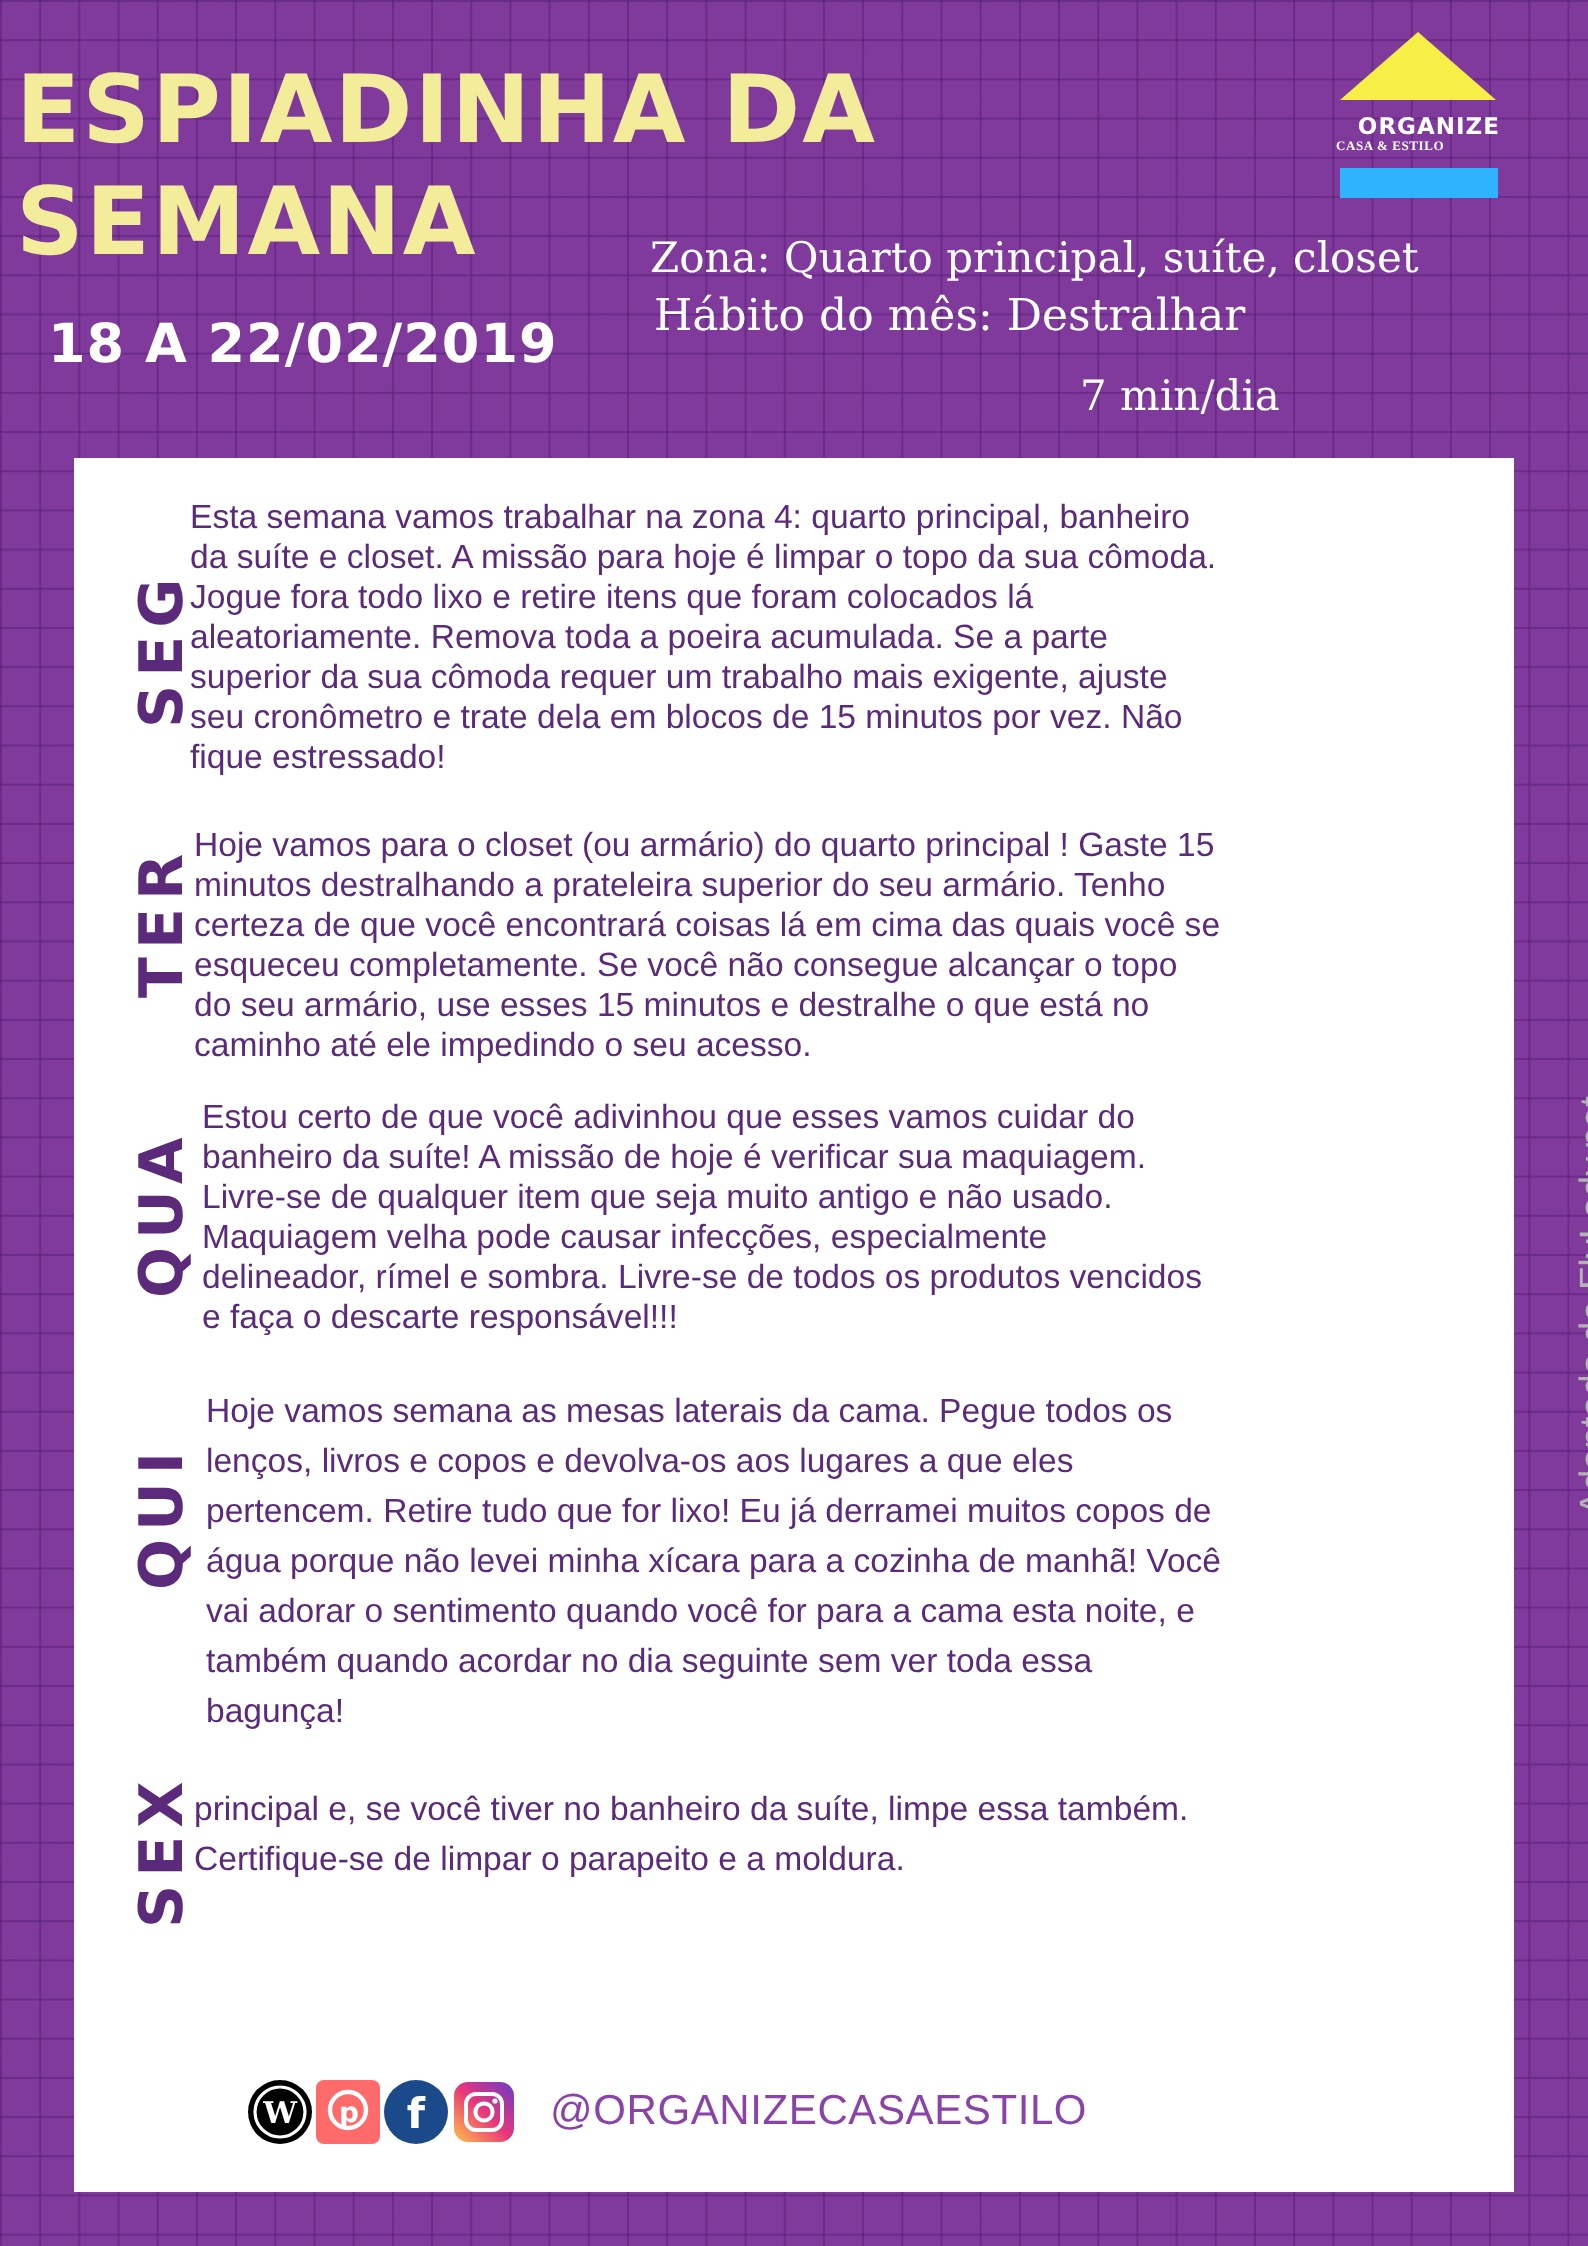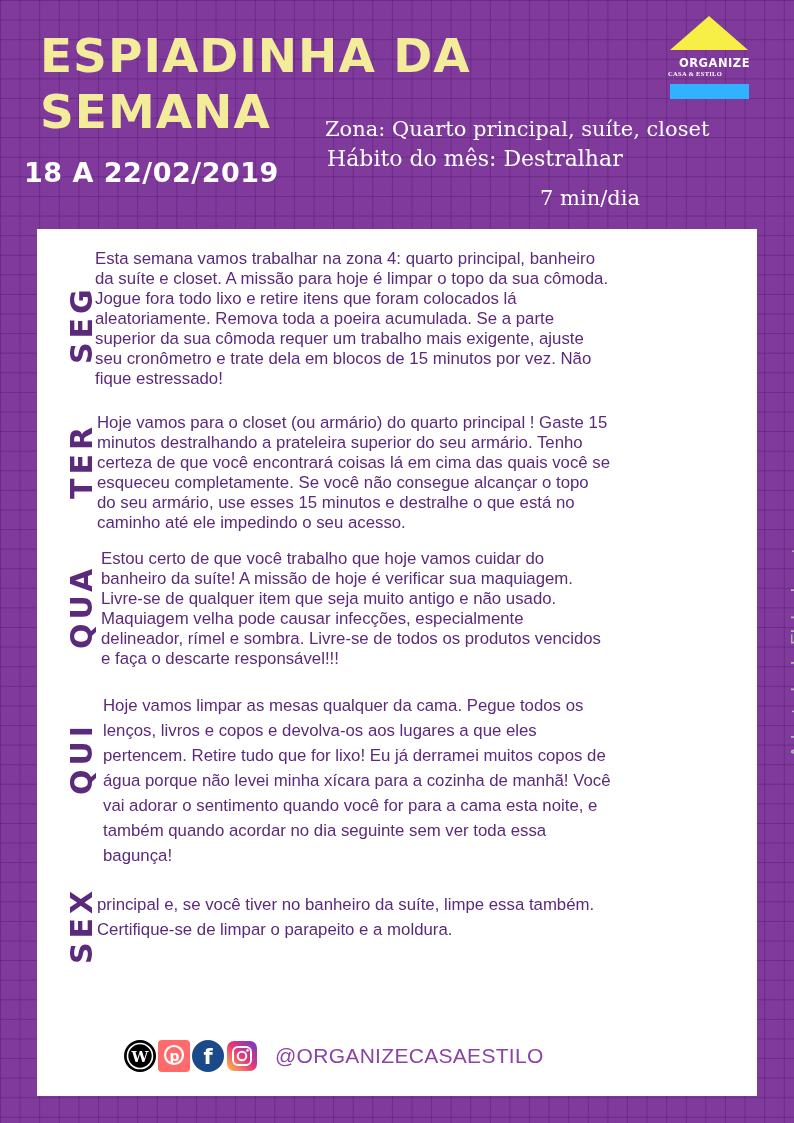--- a/index.html
+++ b/index.html
@@ -6,21 +6,21 @@
   body {
     width:794px; height:1123px; position:relative; overflow:hidden;
     background-color:#7f3a9b;
     background-image:
       linear-gradient(to right, rgba(90,30,120,0.55) 1px, transparent 1px),
       linear-gradient(to bottom, rgba(90,30,120,0.55) 1px, transparent 1px);
     background-size:19.6px 19.6px;
     font-family:"DejaVu Sans", sans-serif;
   }
   .title {
-    position:absolute; left:40px; top:28px;
+    position:absolute; left:8px; top:28px;
     color:#f2ec9b; font-family:"DejaVu Sans", sans-serif; font-weight:bold;
     font-size:47px; line-height:56px; letter-spacing:1px;
     transform:scaleX(1.0);
   }
   .title div { white-space:nowrap; }
   .dates {
     position:absolute; left:24px; top:157px;
     color:#ffffff; font-weight:bold; font-size:27px; letter-spacing:0.5px;
     font-family:"DejaVu Sans", sans-serif;
   }
@@ -140,35 +140,35 @@
       <div>do seu armário, use esses 15 minutos e destralhe o que está no</div>
       <div>caminho até ele impedindo o seu acesso.</div>
     </div>
   </div>
 
   <div class="day" style="top:320px;">
     <div class="label" style="top:100px;">
       <span>QUA</span>
     </div>
     <div class="text" style="left:64px; top:0;">
-      <div>Estou certo de que você trabalho que hoje vamos cuidar do</div>
+      <div>Estou certo de que você adivinhou que esses vamos cuidar do</div>
       <div>banheiro da suíte! A missão de hoje é verificar sua maquiagem.</div>
       <div>Livre-se de qualquer item que seja muito antigo e não usado.</div>
       <div>Maquiagem velha pode causar infecções, especialmente</div>
       <div>delineador, rímel e sombra. Livre-se de todos os produtos vencidos</div>
       <div>e faça o descarte responsável!!!</div>
     </div>
   </div>
 
   <div class="day" style="top:464px;">
     <div class="label" style="top:102px;">
       <span>QUI</span>
     </div>
     <div class="text" style="left:66px; top:0; line-height:25px;">
-      <div>Hoje vamos limpar as mesas qualquer da cama. Pegue todos os</div>
+      <div>Hoje vamos semana as mesas laterais da cama. Pegue todos os</div>
       <div>lenços, livros e copos e devolva-os aos lugares a que eles</div>
       <div>pertencem. Retire tudo que for lixo! Eu já derramei muitos copos de</div>
       <div>água porque não levei minha xícara para a cozinha de manhã! Você</div>
       <div>vai adorar o sentimento quando você for para a cama esta noite, e</div>
       <div>também quando acordar no dia seguinte sem ver toda essa</div>
       <div>bagunça!</div>
     </div>
   </div>
 
   <div class="day" style="top:663px;">

